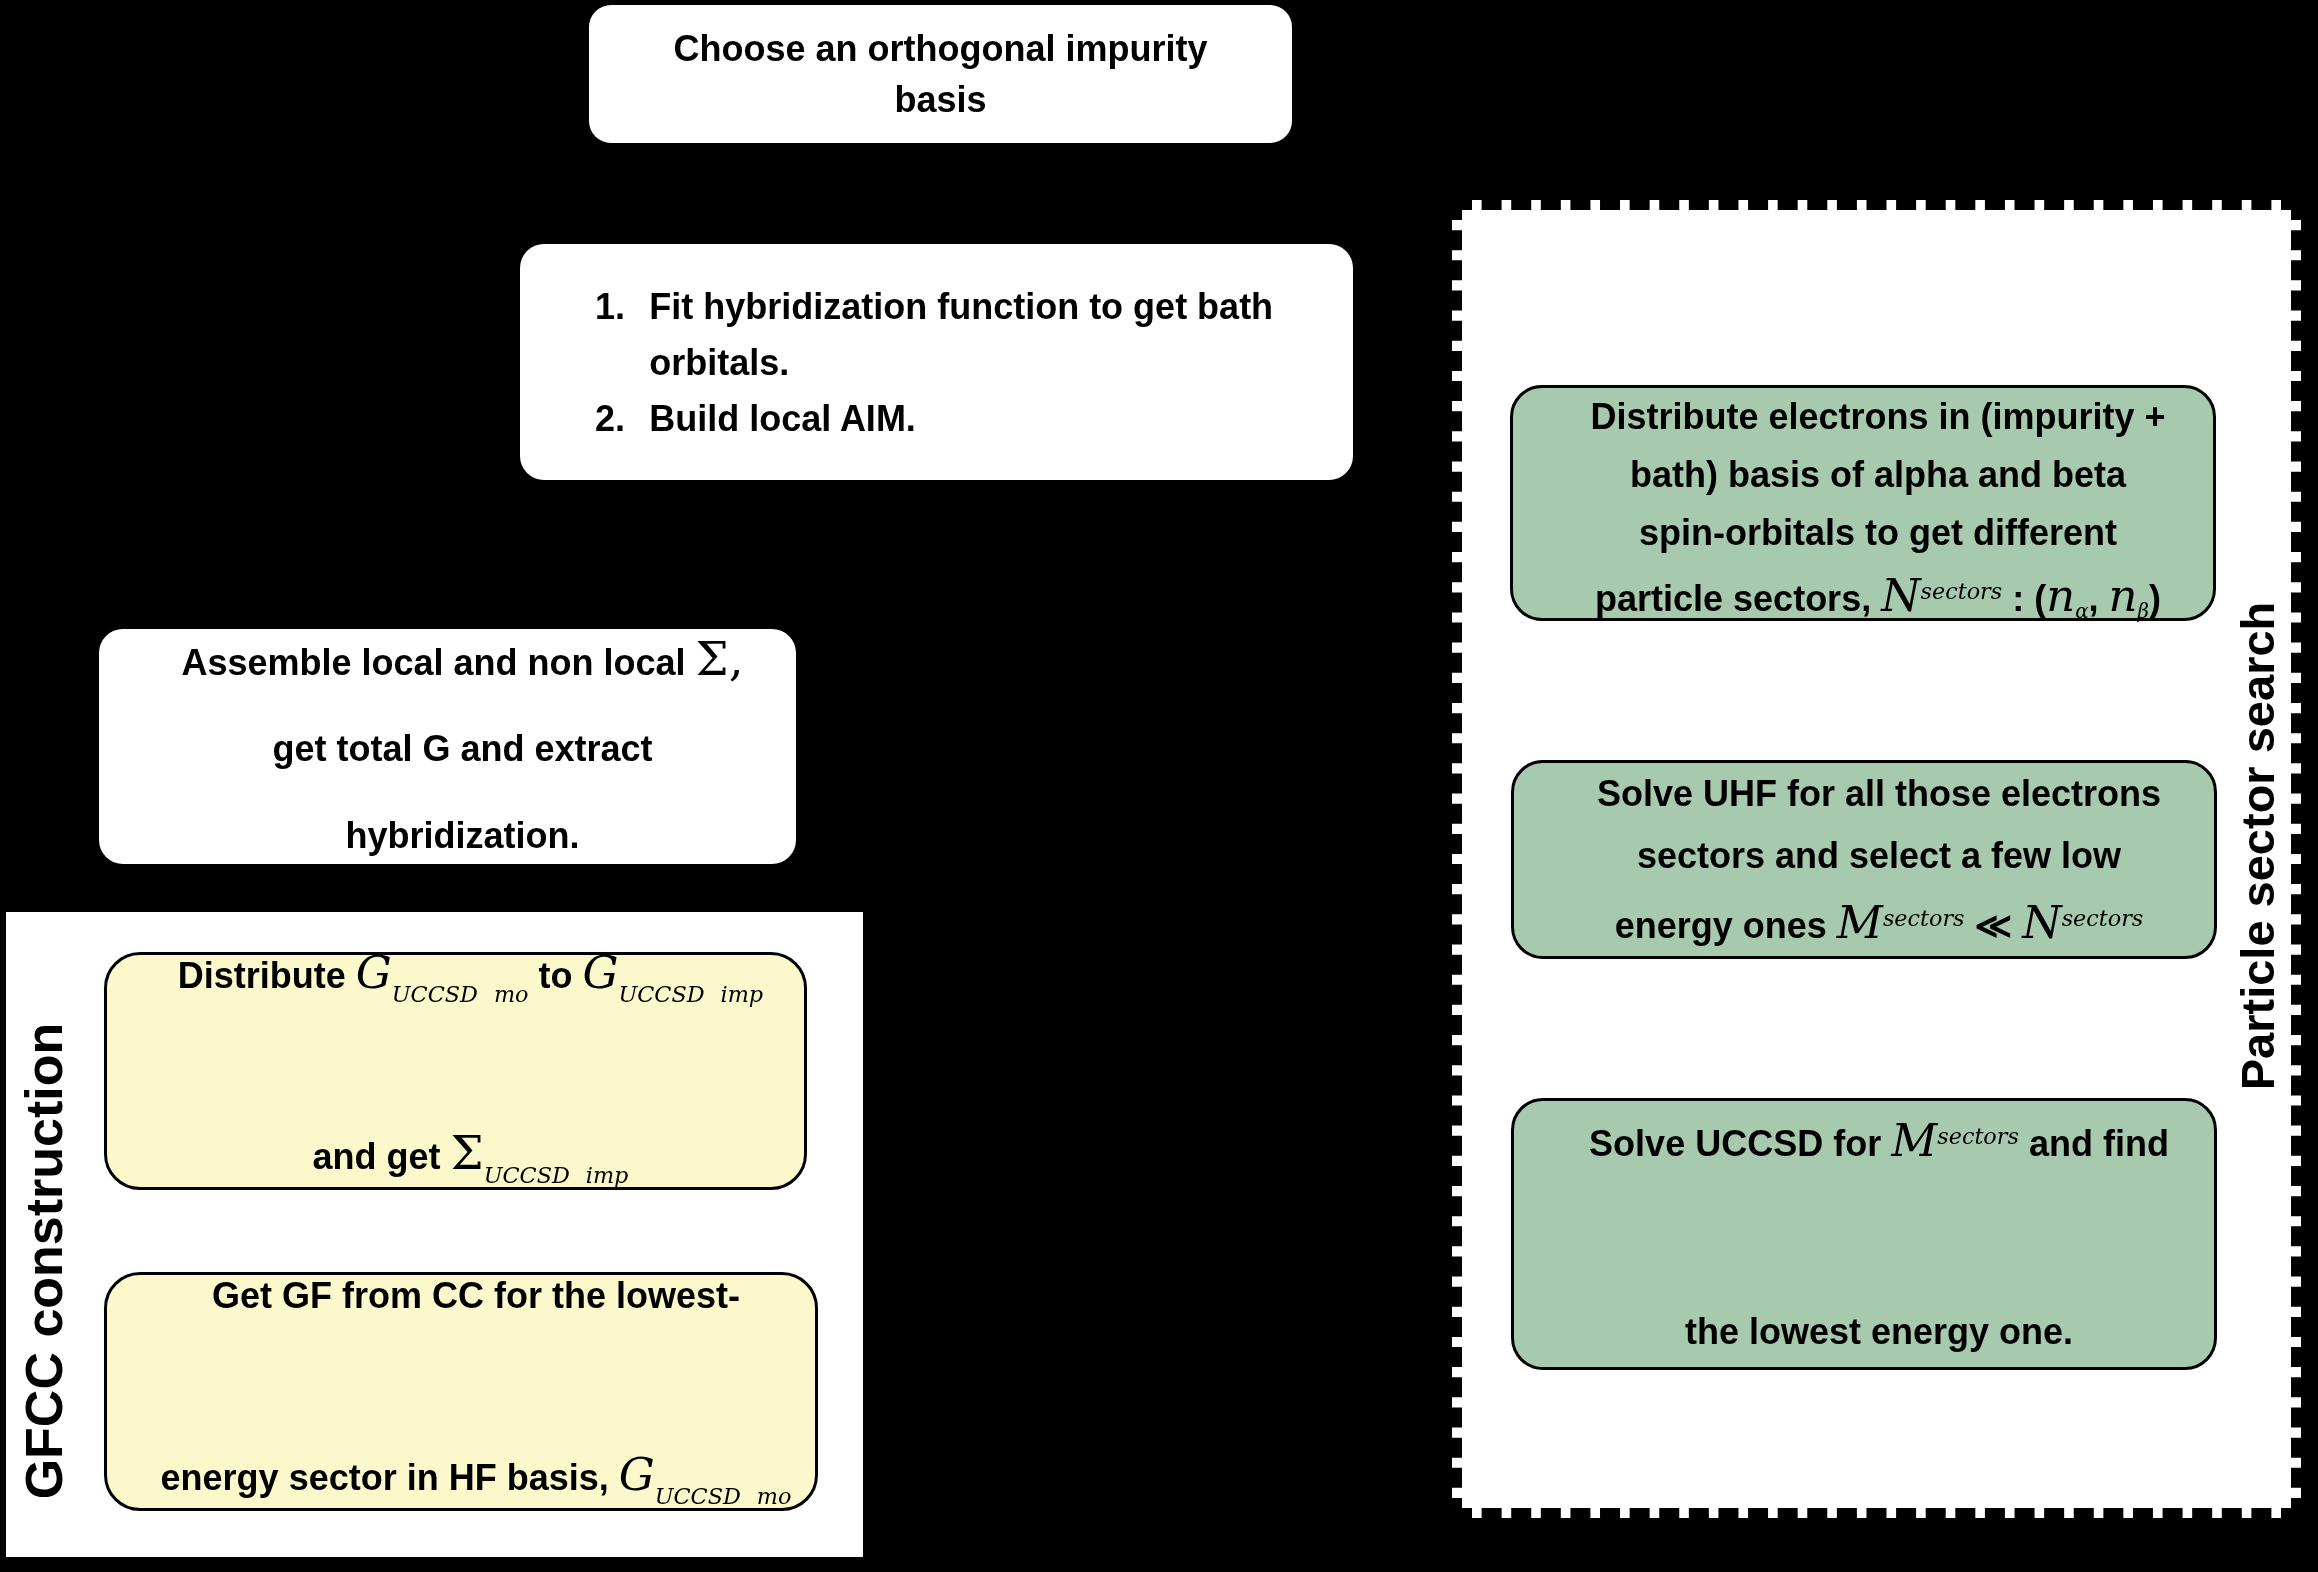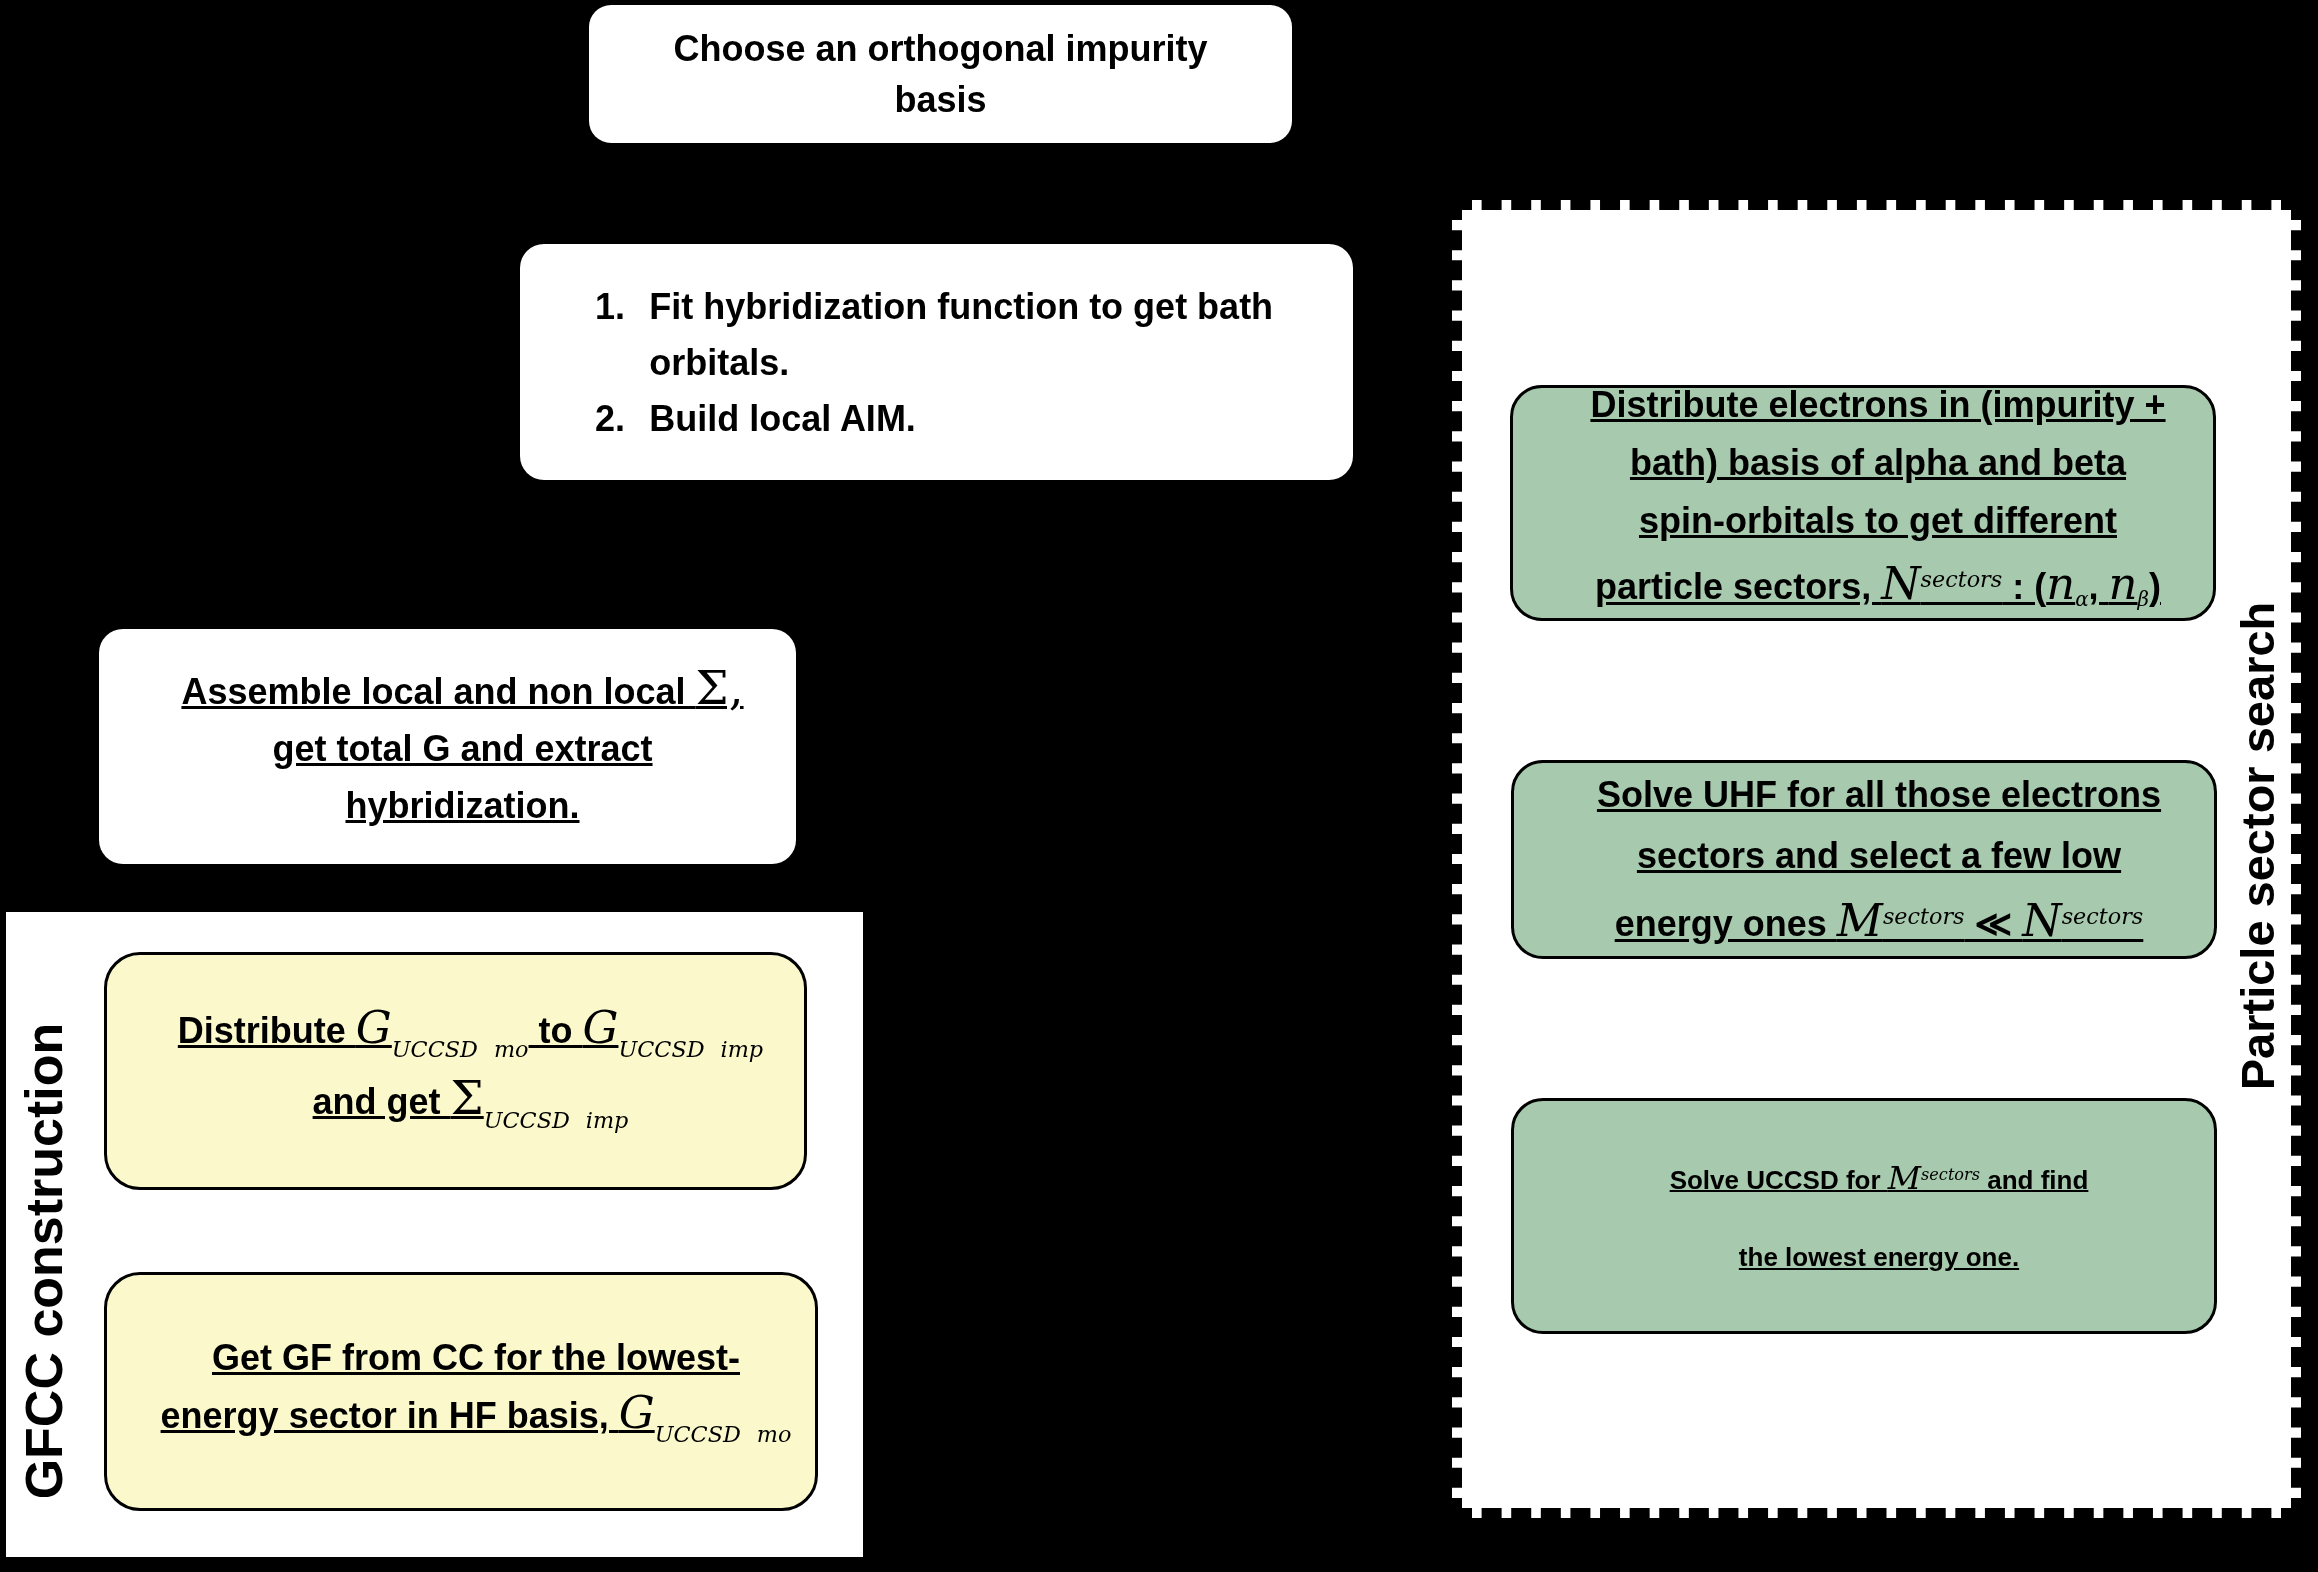--- a/index.html
+++ b/index.html
@@ -1,21 +1,21 @@
 <!DOCTYPE html>
 <html style="font-size:12.6px"><head>
 <meta charset="utf-8">
 <style>
   html,body{margin:0;padding:0;background:#000;}
   .page{position:relative;width:2319px;height:1573px;background:var(--bg,#000);overflow:hidden;
         font-family:"Liberation Sans",sans-serif;color:#000;}
   .abs{position:absolute;box-sizing:border-box;padding-left:30px;}
   .card{background:var(--panel,#fff);font-weight:700;}
   .center{text-align:center;}
-  .flexcol{display:flex;flex-direction:column;justify-content:center;align-items:center;text-decoration:underline;}
+  .flexcol{display:flex;flex-direction:column;justify-content:space-between;align-items:center;}
   .ln{white-space:nowrap;}
   
   .mv{font-family:"DejaVu Serif",serif;font-style:italic;font-weight:400;font-size:1.25em;line-height:0;}
   .sg{font-family:"DejaVu Serif",serif;font-style:normal;font-weight:400;font-size:1.3em;line-height:0;}
   .stk{display:inline-flex;flex-direction:row;align-items:flex-start;line-height:1.02;
        vertical-align:-0.62em;font-size:0.62em;font-family:"DejaVu Serif",serif;font-style:italic;font-weight:400;gap:16px;}
   sup.ms{font-family:"DejaVu Serif",serif;font-style:italic;font-weight:400;font-size:0.62em;vertical-align:0.55em;}
   sub.ms{font-family:"DejaVu Serif",serif;font-style:italic;font-weight:400;font-size:0.55em;vertical-align:-0.35em;}
   .vlabel{position:absolute;white-space:nowrap;font-weight:700;transform:translate(-50%,-50%) rotate(-90deg);}
   
@@ -28,21 +28,21 @@
             font-size:36px;line-height:57px;padding-top:4.7px;}
   .gfcc-panel{left:6.3px;top:912px;width:857px;height:645px;background:var(--panel,#fff);}
   .ybox{background:var(--yellow,#fbf9cb);border:3.2px solid #000;border-radius:36px;font-weight:700;}
   .y1{left:104px;top:952px;width:703px;height:238px;font-size:36px;row-gap:20.5px;}
   .y2{left:104px;top:1272px;width:714px;height:239px;font-size:36px;row-gap:16px;}
   .pss-panel{left:1452px;top:200px;width:849px;height:1318px;background:var(--panel,#fff);
              border:10.3px dashed #000;}
   .gbox{background:var(--green,#a7c9ad);border:3.2px solid #000;border-radius:32px;font-weight:700;}
   .g1{left:1510px;top:385px;width:706px;height:236px;font-size:36px;line-height:58px;}
   .g2{left:1511px;top:760px;width:706px;height:199px;font-size:36px;line-height:61px;}
-  .g3{left:1511px;top:1098px;width:706px;height:236px;font-size:26px;line-height:70px;row-gap:8px;}
+  .g3{left:1511px;top:1098px;width:706px;height:272px;font-size:36px;line-height:70px;row-gap:8px;}
   .lbl-gfcc{left:44px;top:1261px;font-size:52px;color:#000;}
   .lbl-pss{left:2257px;top:846px;font-size:47px;color:#000;}
   svg.arrows{position:absolute;left:0;top:0;pointer-events:none;}
   svg.arrows line{stroke:var(--line,#000);stroke-width:8;}
   svg.arrows polygon{fill:var(--line,#000);}
 </style>
 </head>
 <body>
 
 <div class="page" style="--bg: #000000; --panel: #ffffff; --yellow: #fbf9cb; --green: #a7c9ad; --line: #000000;">

